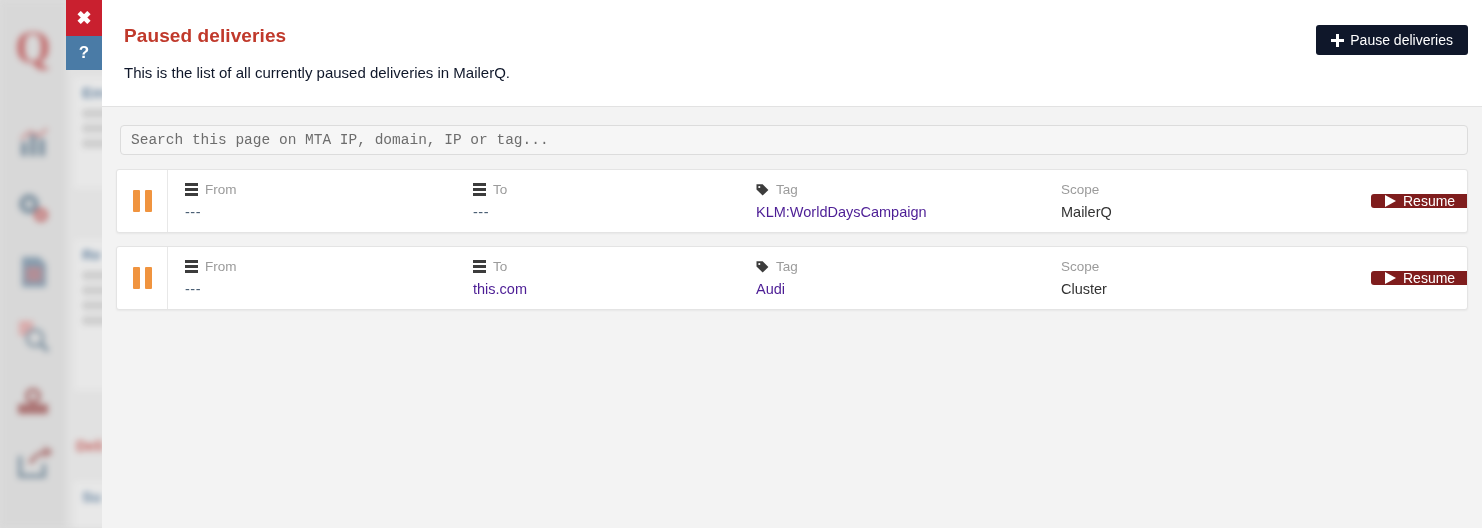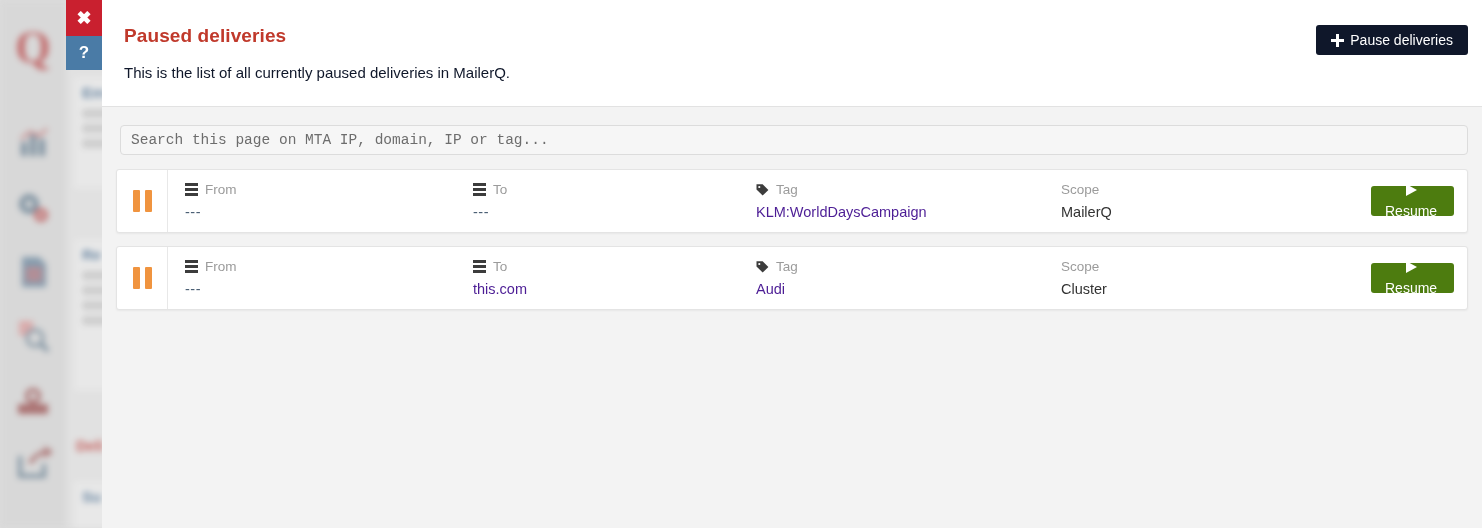--- a/index.html
+++ b/index.html
@@ -295,25 +295,24 @@
     display: inline-block;
   }
 
   .row-action {
     flex: 0 0 auto;
     display: flex;
     align-items: center;
     padding-right: 14px;
   }
   .btn-resume {
-    height: 30px;
+    height: 14px;
     padding: 0 17px 0 14px;
-    background: #4d7c0f;
+    background: #7f1d1d;
     font-size: 14px;
-    flex-direction: column;
   }
   .icon-play {
     width: 0; height: 0;
     border-left: 11px solid #fff;
     border-top: 6.5px solid transparent;
     border-bottom: 6.5px solid transparent;
     display: inline-block;
   }
 </style>
 </head>

